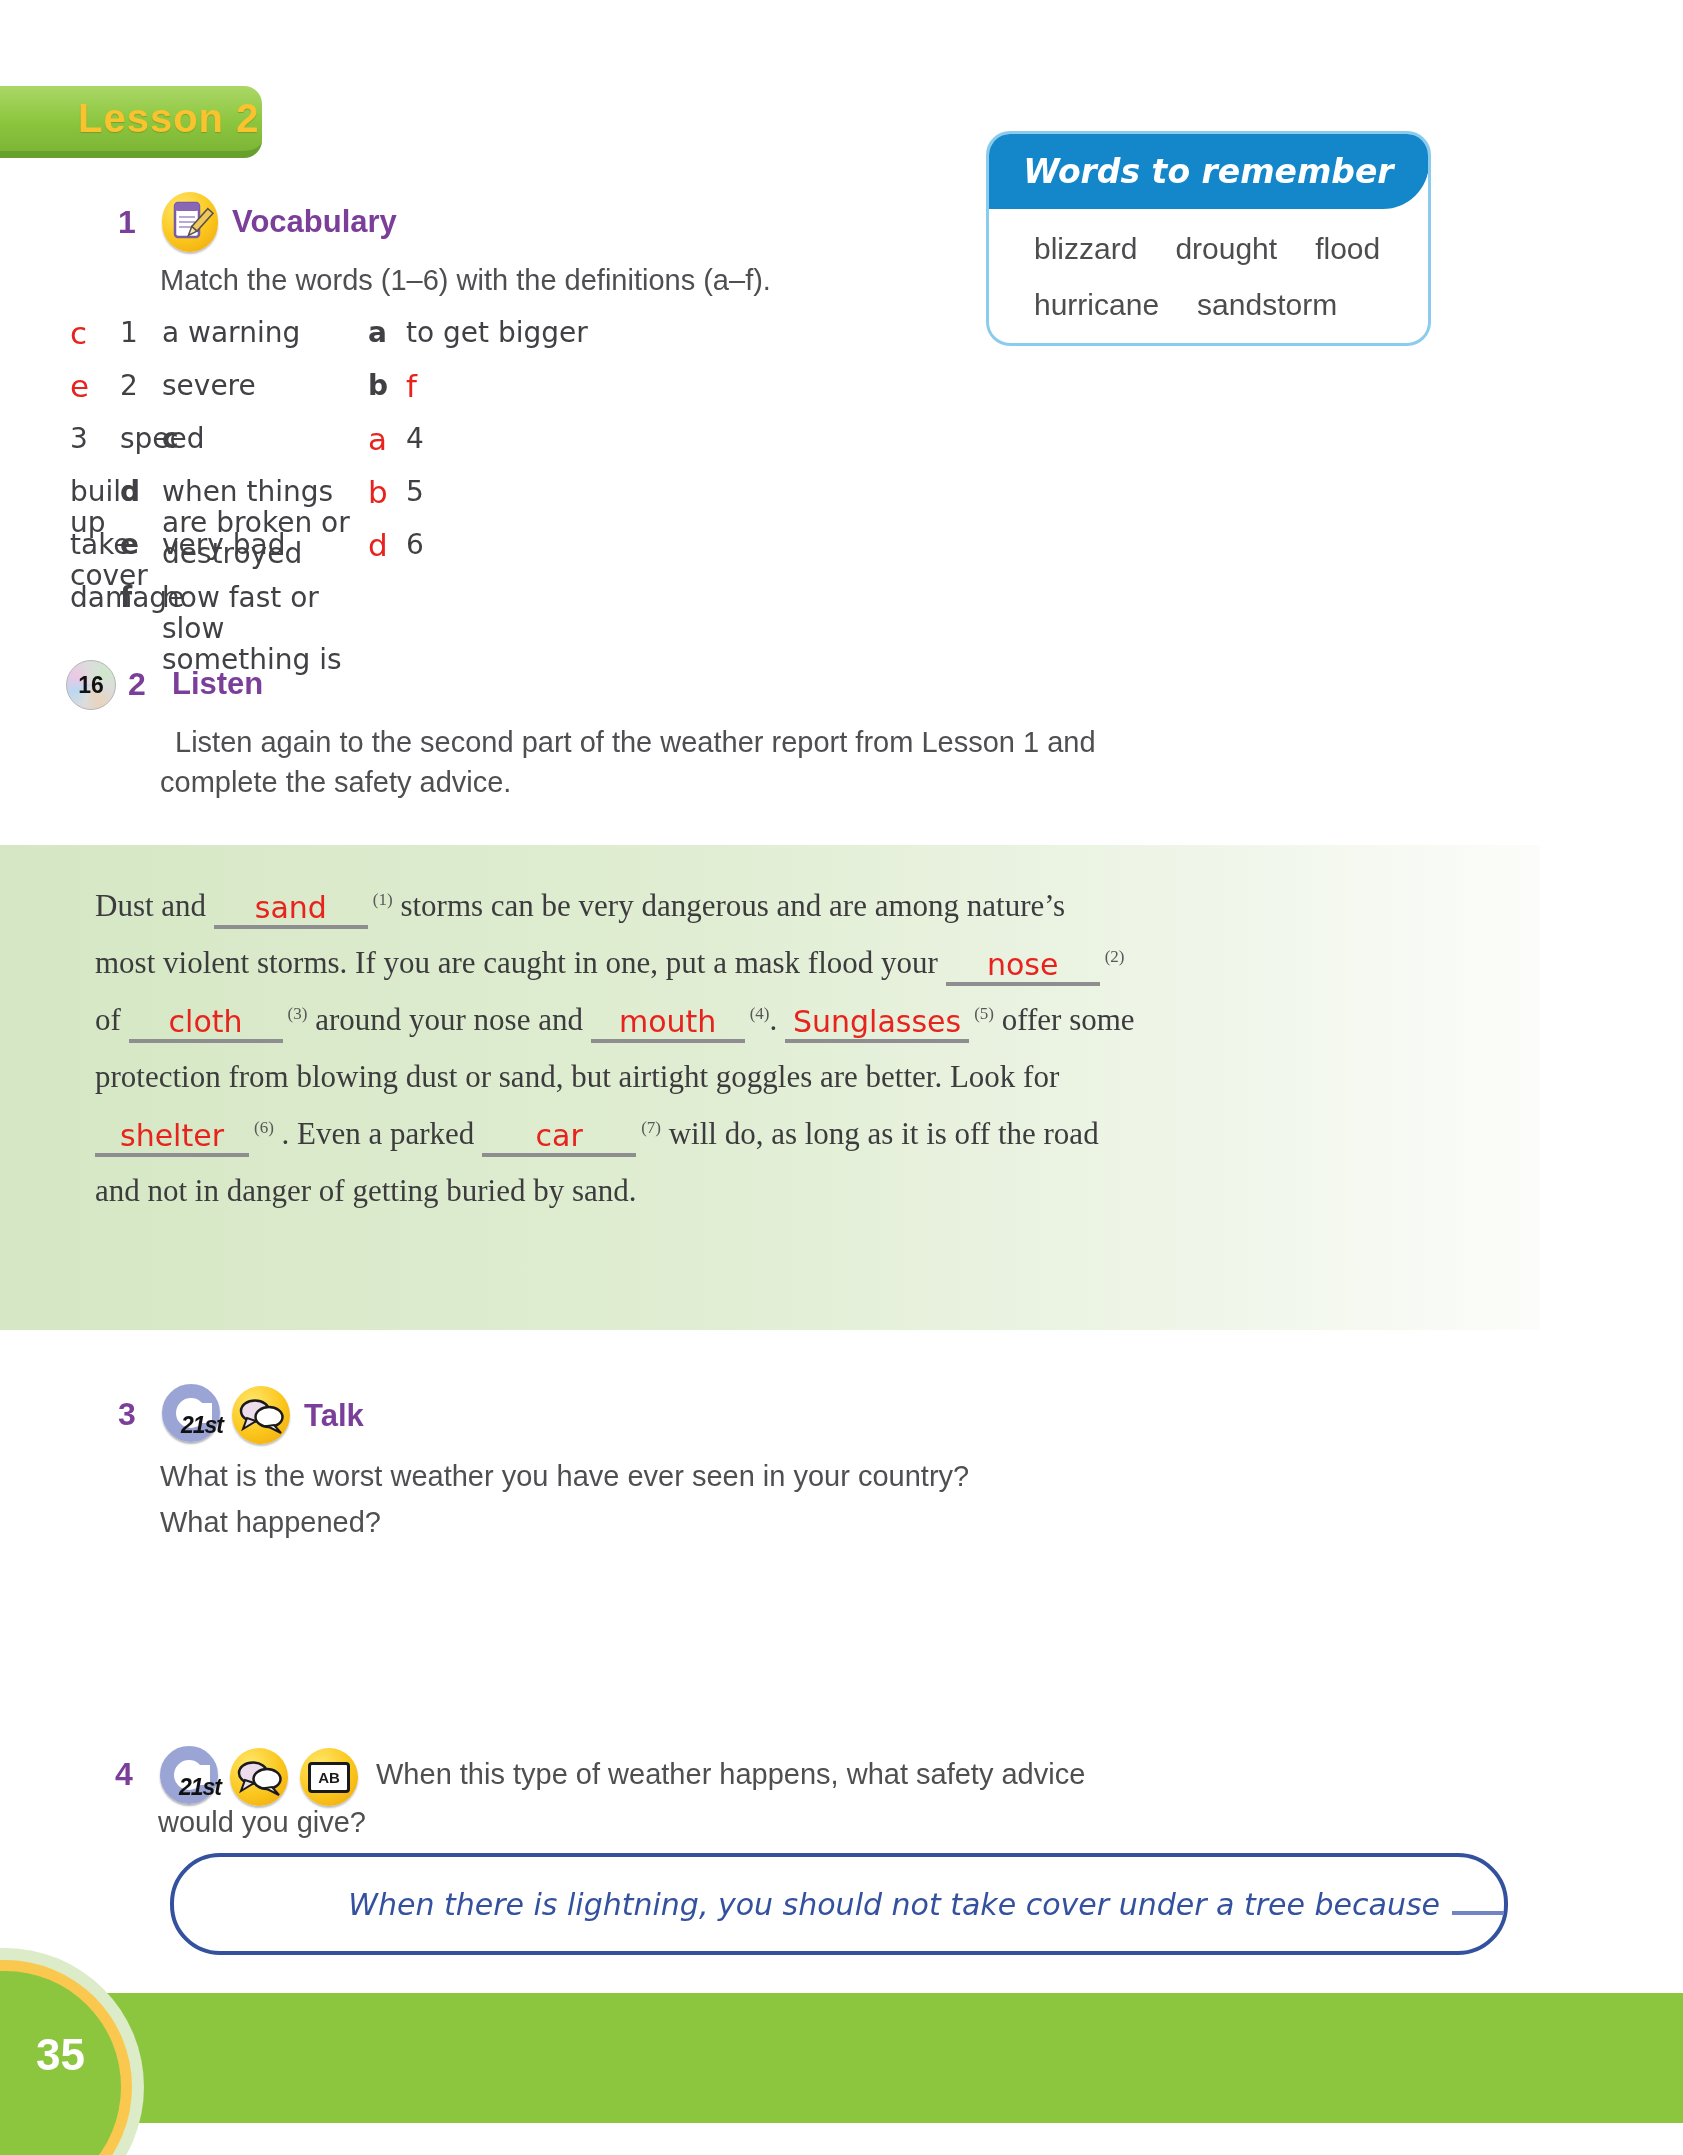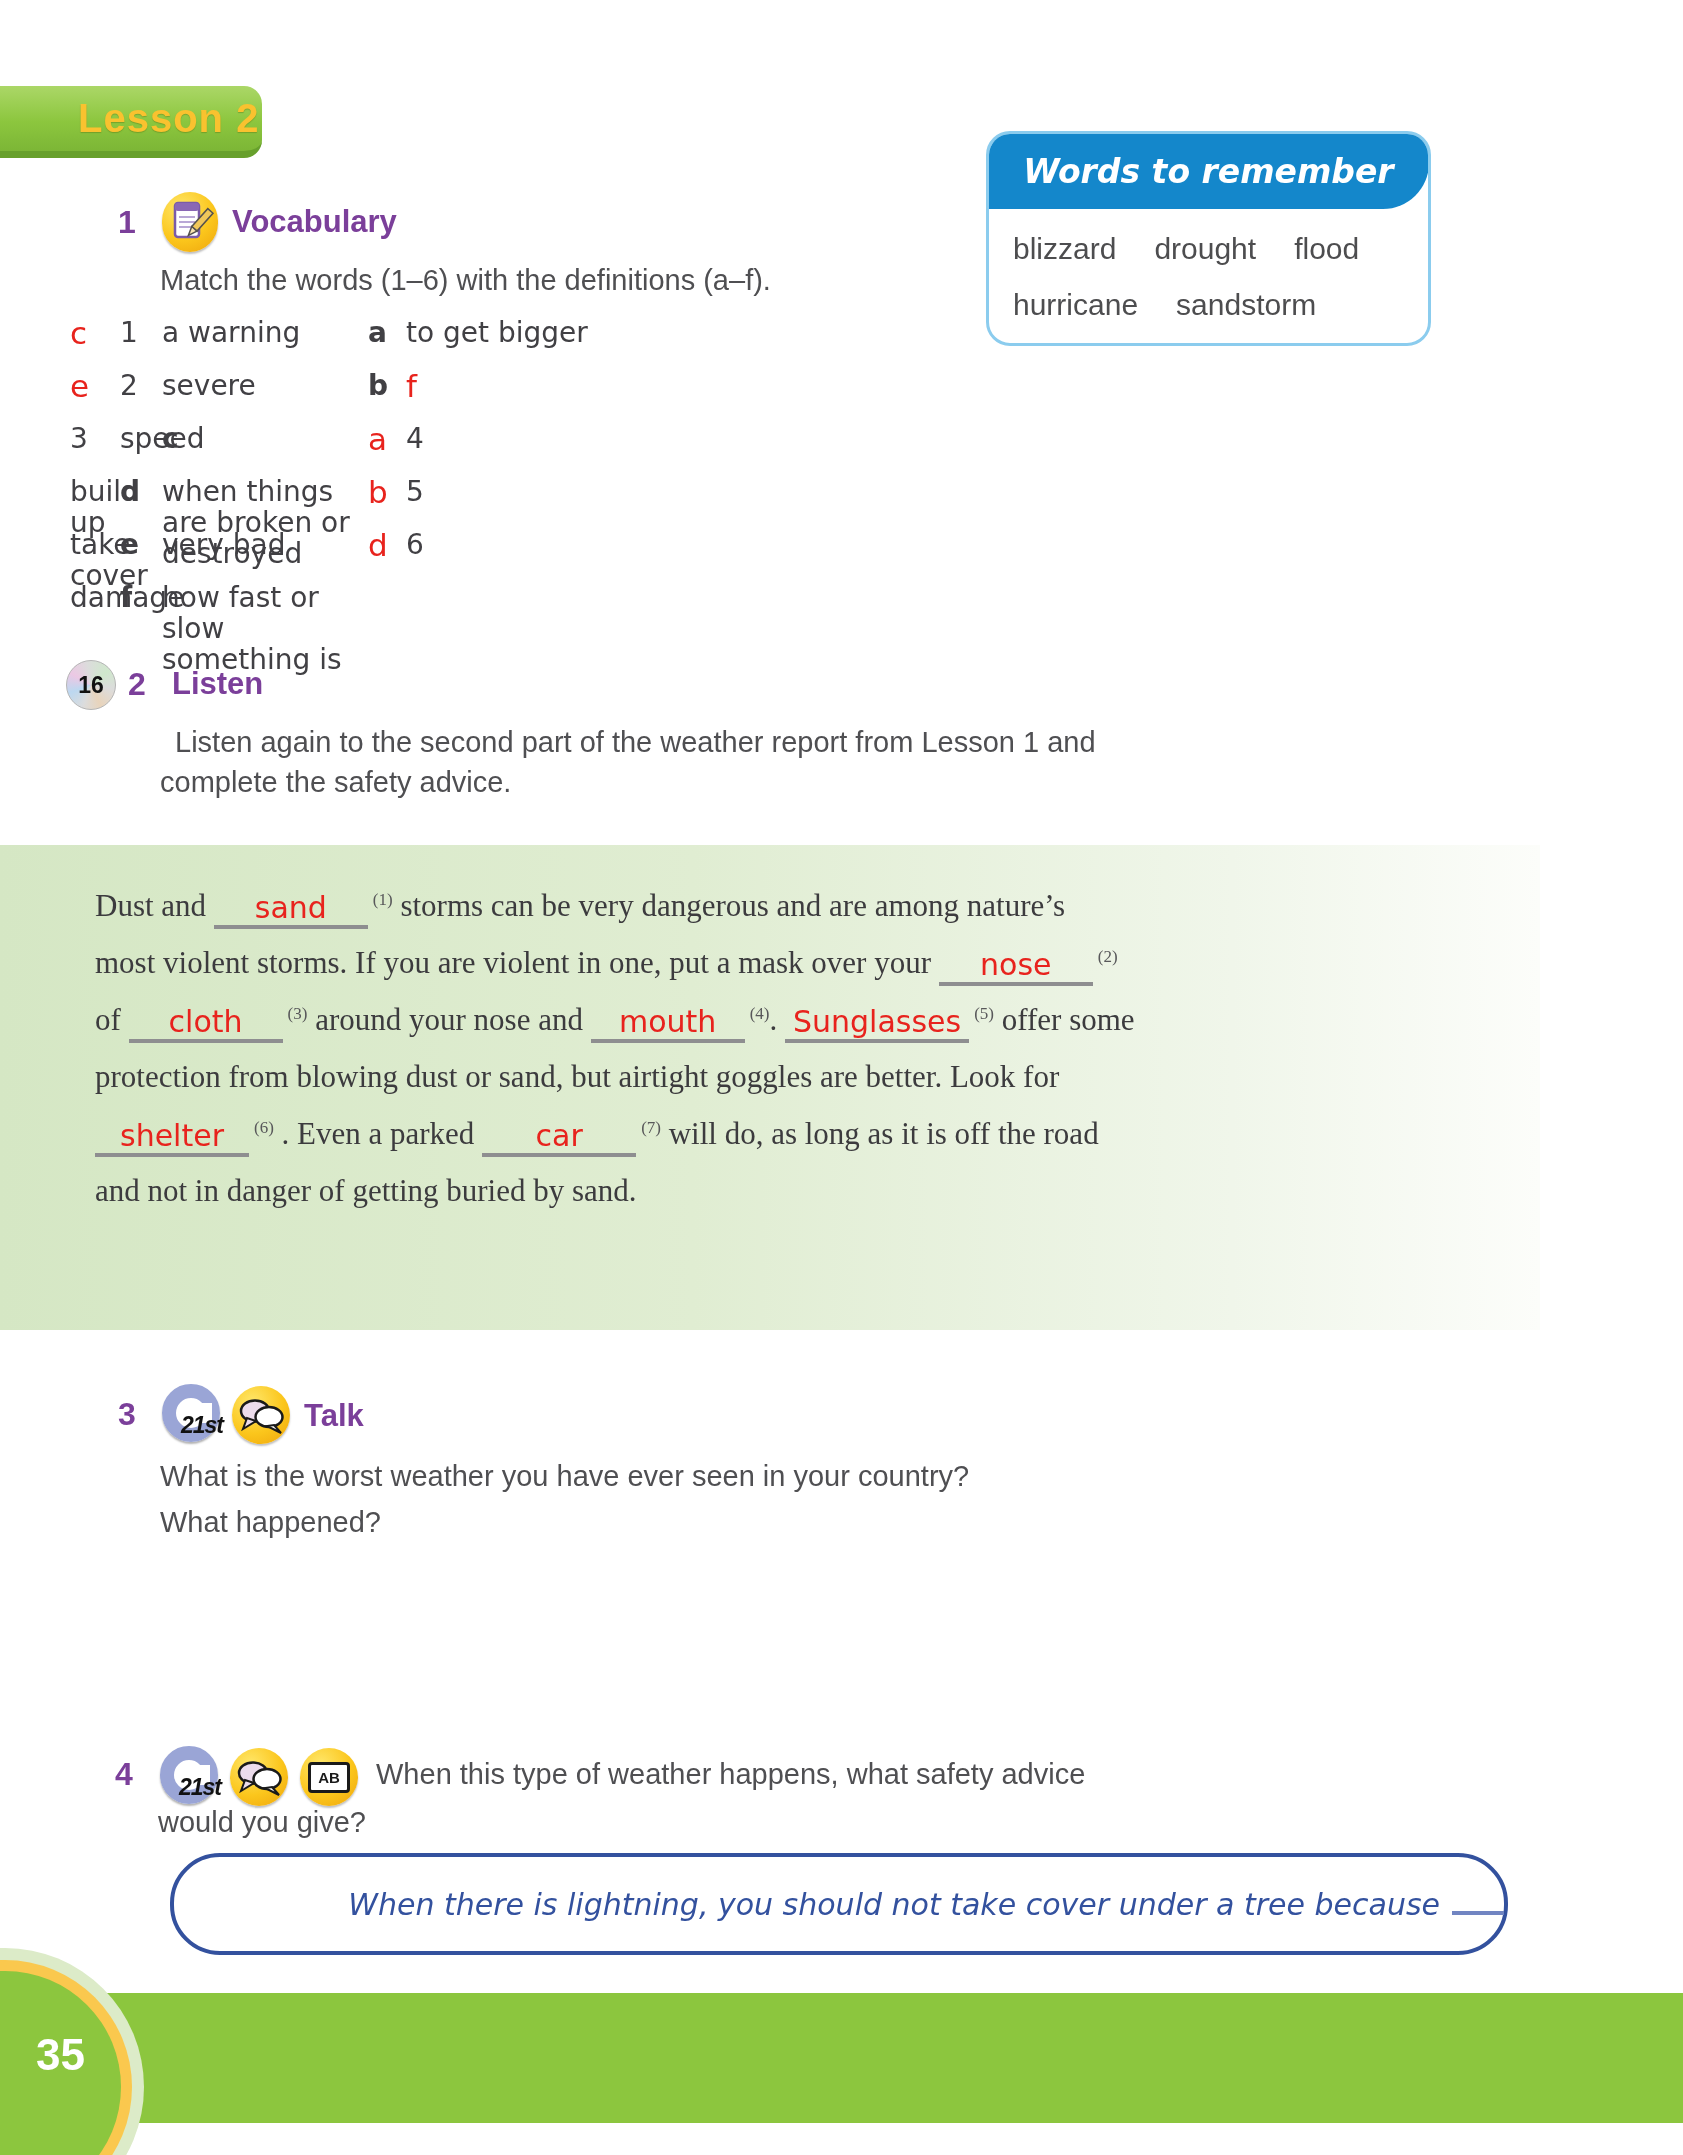--- a/index.html
+++ b/index.html
@@ -14,21 +14,21 @@
   .lesson-banner span{font-size:40px;font-weight:bold;color:#f9c22f;letter-spacing:1px;
     text-shadow:0 1px 1px rgba(90,120,20,.45);}
 
   
   .words-box{position:absolute;left:986px;top:131px;width:445px;height:215px;background:#fff;
     border:3px solid #8bccee;border-radius:24px;box-sizing:border-box;overflow:hidden;}
   .words-head{height:76px;background:#1487cb;border-radius:18px 18px 46px 0;margin:-1px -1px 0 -1px;
     display:flex;align-items:center;justify-content:center;}
   .words-head span{color:#ffffff;font-size:33px;font-weight:bold;font-style:italic;
     font-family:"DejaVu Sans",sans-serif;}
-  .words-lines{padding:12px 10px 0 24px;}
+  .words-lines{padding:12px 10px 0 24px;margin-left:21px;}
   .w-line{height:56px;display:flex;align-items:center;}
   .w-word{font-size:30px;color:#4d4d4f;margin-right:38px;font-family:"Liberation Sans",sans-serif;}
 
   
   .ex-num{position:absolute;font-size:32px;font-weight:bold;color:#7b3f9a;}
   .ex-title{position:absolute;font-size:31px;font-weight:bold;color:#7b3f9a;}
   .instr{position:absolute;font-size:29px;color:#4f4f52;}
 
   
   .yellow-circle{position:absolute;border-radius:50%;
@@ -169,21 +169,21 @@
     <span>16</span>
   </div>
   <div class="ex-num" style="left:128px;top:666px;">2</div>
   <div class="ex-title" style="left:172px;top:666px;">Listen</div>
   <div class="instr" style="left:175px;top:726px;">Listen again to the second part of the weather report from Lesson 1 and</div>
   <div class="instr" style="left:160px;top:766px;">complete the safety advice.</div>
 
   <div class="green-box">
     <div class="fill-lines">
         <div class="fill-line"><span>Dust and </span><span class="blank"><span class="red">sand</span></span><sup class="bnum">(1)</sup><span> storms can be very dangerous and are among nature’s</span></div>
-        <div class="fill-line"><span>most violent storms. If you are violent in one, put a mask over your </span><span class="blank"><span class="red">nose</span></span><sup class="bnum">(2)</sup></div>
+        <div class="fill-line"><span>most violent storms. If you are caught in one, put a mask flood your </span><span class="blank"><span class="red">nose</span></span><sup class="bnum">(2)</sup></div>
         <div class="fill-line"><span>of </span><span class="blank"><span class="red">cloth</span></span><sup class="bnum">(3)</sup><span> around your nose and </span><span class="blank"><span class="red">mouth</span></span><sup class="bnum">(4)</sup><span>. </span><span class="blank"><span class="red">Sunglasses</span></span><sup class="bnum">(5)</sup><span> offer some</span></div>
         <div class="fill-line"><span>protection from blowing dust or sand, but airtight goggles are better. Look for</span></div>
         <div class="fill-line"><span class="blank"><span class="red">shelter</span></span><sup class="bnum">(6)</sup><span> . Even a parked </span><span class="blank"><span class="red">car</span></span><sup class="bnum">(7)</sup><span> will do, as long as it is off the road</span></div>
         <div class="fill-line"><span>and not in danger of getting buried by sand.</span></div>
       </div>
   </div>
 
   <div class="ex-num" style="left:118px;top:1396px;">3</div>
   <div class="b21 b21-a">
     <i></i>

